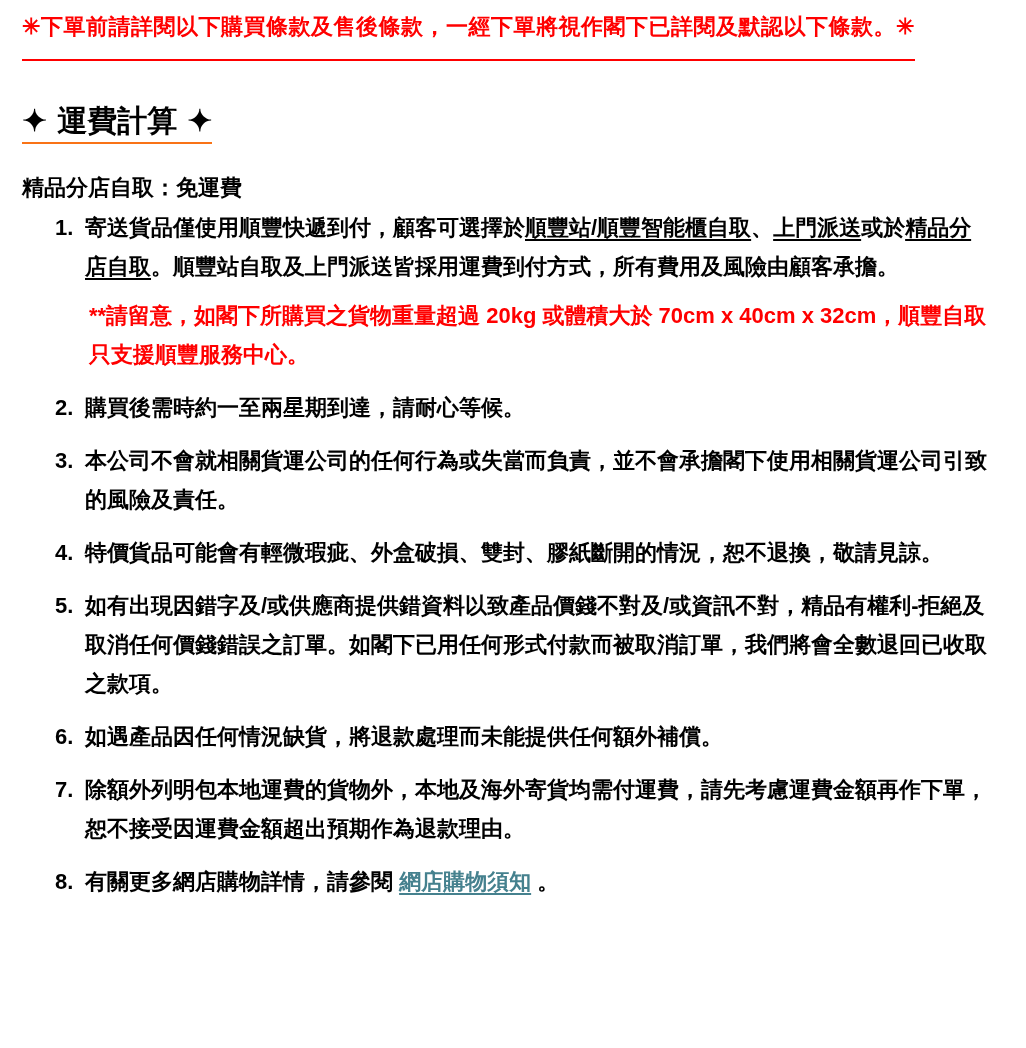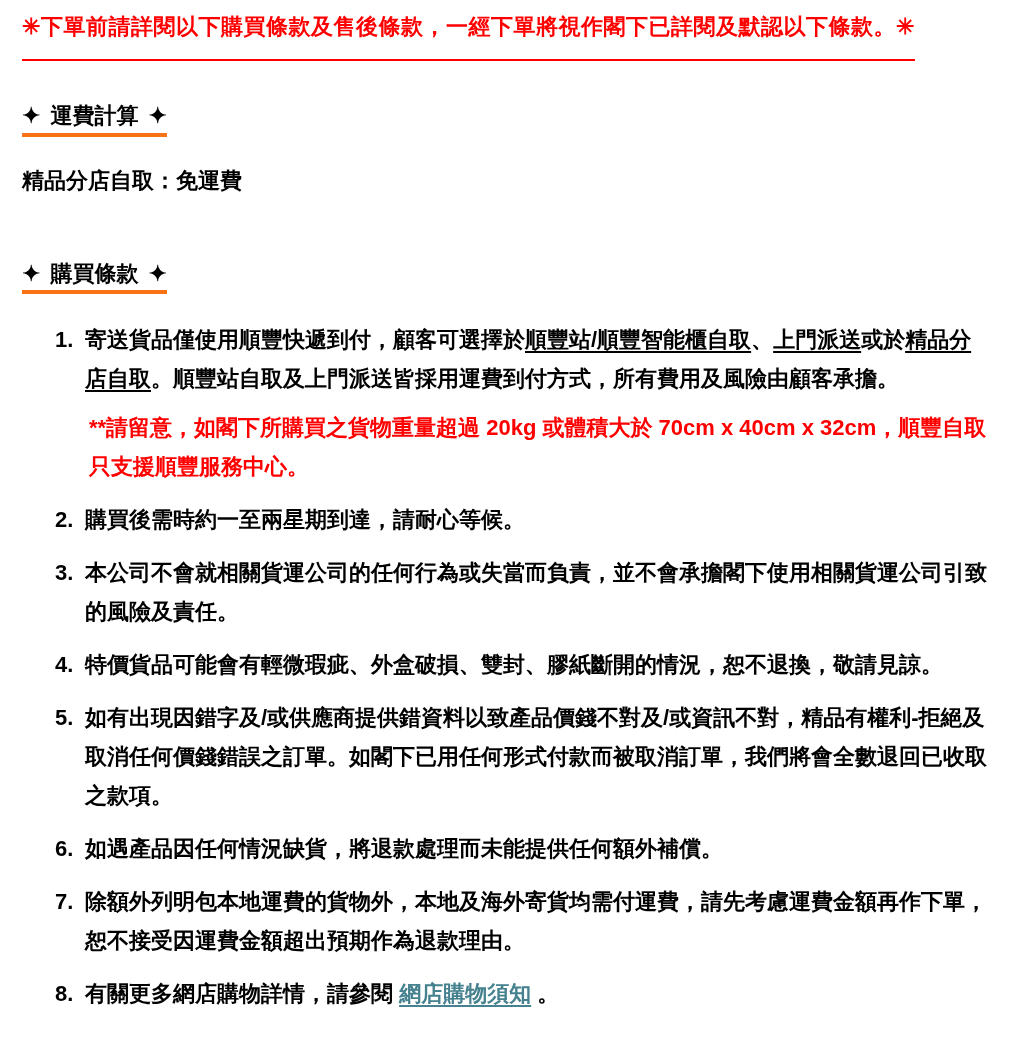--- a/index.html
+++ b/index.html
@@ -25,22 +25,22 @@
     color: #ff0000;
     font-size: 22px;
     line-height: 1.2;
     border-bottom: 2px solid #ff0000;
     padding-bottom: 19px;
     letter-spacing: 0.5px;
   }
   
   .section-head {
     display: inline-block;
-    font-size: 22px;
-    border-bottom: 4px solid #f97316;
+    font-size: 30px;
+    border-bottom: 2px solid #f97316;
     padding-bottom: 3px;
     line-height: 1.2;
   }
   .section-head .title { margin: 0 10px; }
   .section-head.shipping { margin-top: 42px; }
   .section-head.terms   { margin-top: 60px; margin-bottom: 26px; }
   .head-row { line-height: 0; }
   
   .ship-line {
     font-size: 22px;
@@ -101,25 +101,20 @@
 
   <div class="head-row">
     <span class="section-head shipping">
       <span class="star">✦</span><span class="title">運費計算</span><span class="star">✦</span>
     </span>
   </div>
 
 
   <div class="ship-line second">精品分店自取：免運費</div>
 
-  <div class="head-row">
-    <span class="section-head terms">
-      <span class="star">✦</span><span class="title">購買條款</span><span class="star">✦</span>
-    </span>
-  </div>
 
   <div class="terms-list">
 
     <div class="term">
       <span class="num">1.</span>
       <div class="body">
         <span>寄送貨品僅使用順豐快遞到付，顧客可選擇於</span><span class="u">順豐站/順豐智能櫃自取</span><span>、</span><span class="u">上門派送</span><span>或於</span><span class="u">精品分店自取</span><span>。順豐站自取及上門派送皆採用運費到付方式，所有費用及風險由顧客承擔。</span>
         <p class="note">**請留意，如閣下所購買之貨物重量超過 20kg 或體積大於 70cm x 40cm x 32cm，順豐自取只支援順豐服務中心。</p>
       </div>
     </div>

